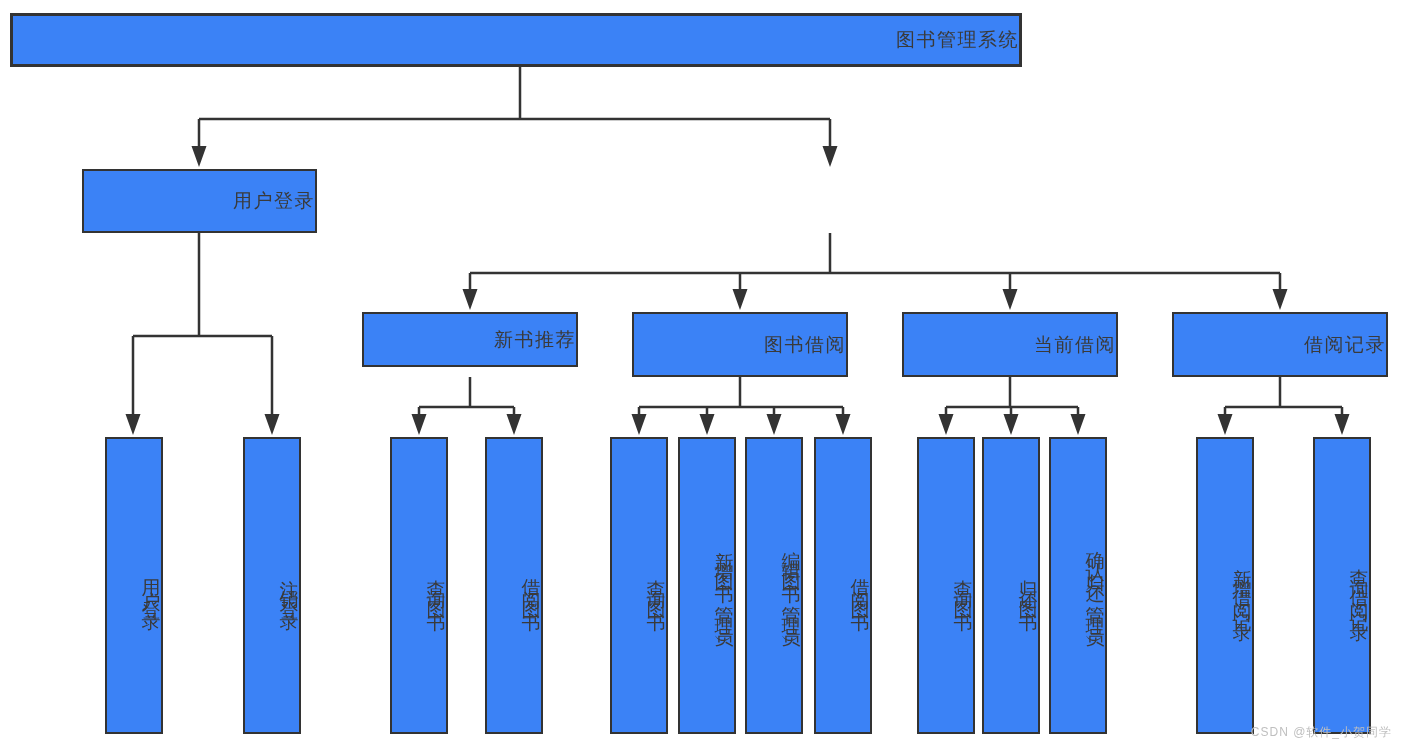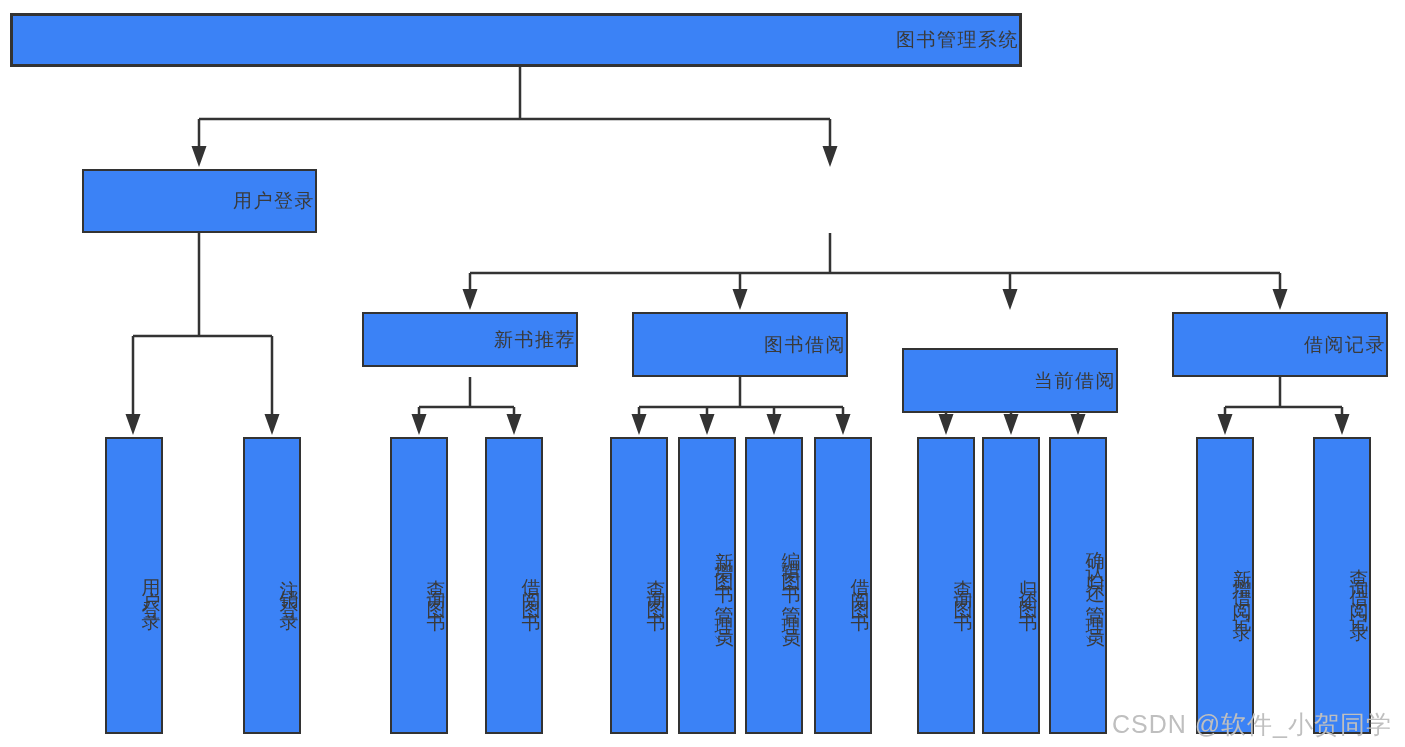--- a/index.html
+++ b/index.html
@@ -35,21 +35,21 @@
     font-size:19px;
     line-height:1;
     letter-spacing:11px;
     white-space:nowrap;
     color:#3a3a3a;
   }
   .watermark {
     position:absolute;
     right:13px;
     bottom:6px;
-    font-size:25px;
+    font-size:12px;
     letter-spacing:1px;
     color:#bfbfbf;
     white-space:nowrap;
     z-index:5;
   }
 </style>
 </head>
 <body>
 
 <div class="canvas">
@@ -116,21 +116,21 @@
   <div class="node" style="left:82px; top:169px; width:235px; height:64px;">
     <span class="h-text">用户登录</span>
   </div>
 
   <div class="node" style="left:362px; top:312px; width:216px; height:55px;">
     <span class="h-text">新书推荐</span>
   </div>
   <div class="node" style="left:632px; top:312px; width:216px; height:65px;">
     <span class="h-text">图书借阅</span>
   </div>
-  <div class="node" style="left:902px; top:312px; width:216px; height:65px;margin-top:36px;">
+  <div class="node" style="left:902px; top:312px; width:216px; height:65px;">
     <span class="h-text">当前借阅</span>
   </div>
   <div class="node" style="left:1172px; top:312px; width:216px; height:65px;">
     <span class="h-text">借阅记录</span>
   </div>
 
   <div class="node" style="left:105px; top:437px; width:58px; height:297px;">
     <span class="v-text">用户登录</span>
   </div>
   <div class="node" style="left:243px; top:437px; width:58px; height:297px;">

